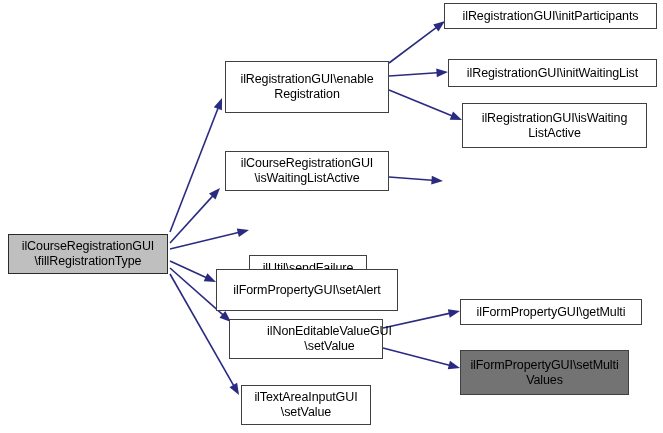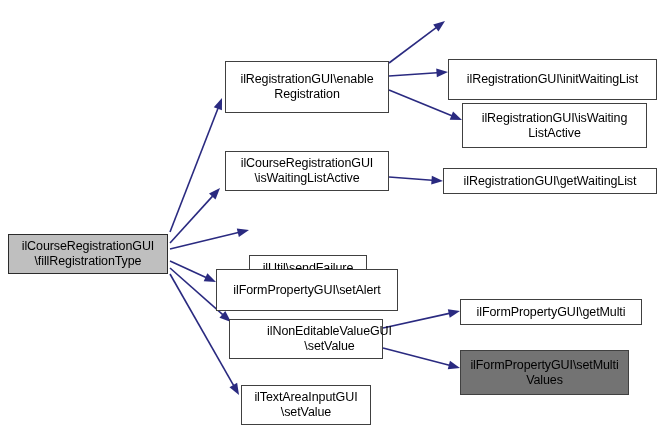--- a/index.html
+++ b/index.html
@@ -88,26 +88,26 @@
   <div class="node" id="n-sendFailure" style="left: 249px; top: 219px; width: 118px; height: 26px; background: rgb(255, 255, 255); margin-top: 36px;">ilUtil\sendFailure</div>
 
   <div class="node" id="n-setAlert" style="left: 216px; top: 269px; width: 182px; height: 42px; background: rgb(255, 255, 255);">ilFormPropertyGUI\setAlert</div>
 
   <div class="node" id="n-nonEditableSetValue" style="left: 229px; top: 319px; width: 154px; height: 40px; background: rgb(255, 255, 255); padding-left: 47px;">ilNonEditableValueGUI
 \setValue</div>
 
   <div class="node" id="n-textAreaSetValue" style="left: 241px; top: 385px; width: 130px; height: 40px; background: rgb(255, 255, 255);">ilTextAreaInputGUI
 \setValue</div>
 
+  <div class="node" id="n-initParticipants" style="left: 444px; top: 3px; width: 213px; height: 26px; background: rgb(255, 255, 255);">ilRegistrationGUI\initParticipants</div>
 
-  <div class="node" id="n-initWaitingList" style="left: 448px; top: 59px; width: 209px; height: 41px; background: rgb(255, 255, 255); text-align: right;">ilRegistrationGUI\initWaitingList</div>
+  <div class="node" id="n-initWaitingList" style="left: 448px; top: 59px; width: 209px; height: 28px; background: rgb(255, 255, 255); text-align: right;">ilRegistrationGUI\initWaitingList</div>
 
   <div class="node" id="n-regIsWaitingListActive" style="left: 462px; top: 103px; width: 185px; height: 45px; background: rgb(255, 255, 255);">ilRegistrationGUI\isWaiting
 ListActive</div>
 
-  <div class="node" id="n-getWaitingList" style="left: 443px; top: 168px; width: 214px; height: 26px; background: rgb(255, 255, 255);">ilRegistrationGUI\getWaitingList</div>
 
   <div class="node" id="n-getMulti" style="left: 460px; top: 299px; width: 182px; height: 26px; background: rgb(255, 255, 255);">ilFormPropertyGUI\getMulti</div>
 
   <div class="node" id="n-setMultiValues" style="left: 460px; top: 350px; width: 169px; height: 45px; background: #737373;">ilFormPropertyGUI\setMulti
 Values</div>
 
 </div>
 
 </body></html>

